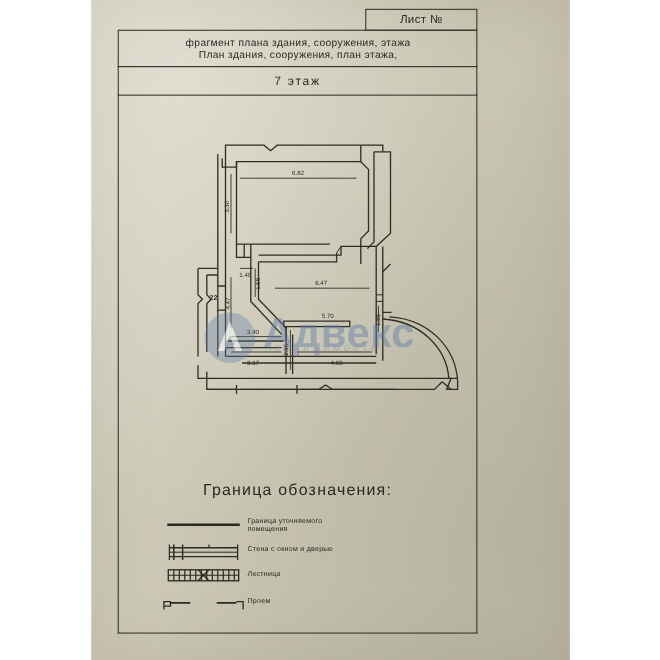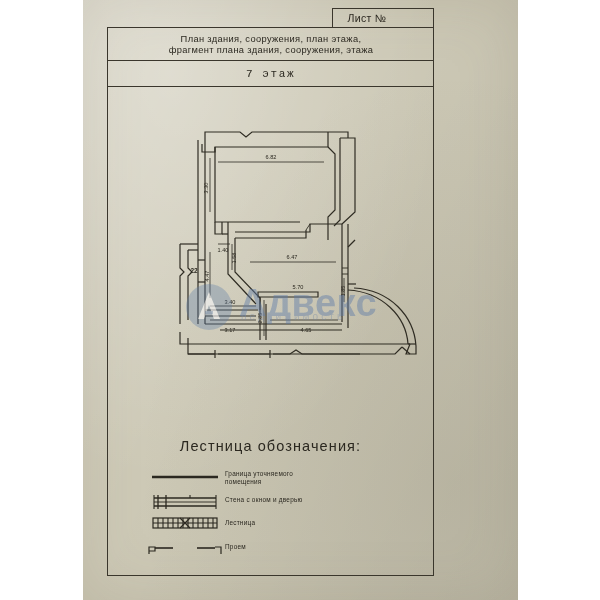--- a/index.html
+++ b/index.html
@@ -23,36 +23,36 @@
     content:"";position:absolute;inset:0;pointer-events:none;
     background:
       radial-gradient(ellipse at 20% 12%, rgba(255,255,255,.28), rgba(0,0,0,0) 55%),
       radial-gradient(ellipse at 85% 80%, rgba(90,84,62,.13), rgba(0,0,0,0) 60%);
   }
 
   
   .frame{position:absolute;border:1.3px solid #3a362c;box-sizing:border-box;}
   #list-box{left:332px;top:8px;width:102px;height:20px;}
   #list-label{
-    position:absolute;left:316px;top:8px;width:102px;height:20px;
+    position:absolute;left:332px;top:8px;width:102px;height:20px;
     display:flex;align-items:center;justify-content:center;
     font-size:10.5px;color:#2b2820;letter-spacing:.3px;
   }
   #title-box{left:107px;top:27px;width:327px;height:34px;}
   #title-text{
     position:absolute;left:112px;top:30px;width:318px;height:30px;
     display:flex;flex-direction:column;align-items:center;justify-content:center;
     font-size:9.3px;line-height:11.5px;color:#2b2820;letter-spacing:.35px;
     text-align:center;
   }
   #floor-box{left:107px;top:60px;width:327px;height:27px;}
   #floor-text{
     position:absolute;left:107px;top:60px;width:327px;height:27px;
     display:flex;align-items:center;justify-content:center;
-    font-size:11px;color:#2b2820;letter-spacing:1.6px;font-family:Liberation Mono, monospace;
+    font-size:11px;color:#2b2820;letter-spacing:1.6px;
   }
   #outer-box{left:107px;top:86px;width:327px;height:490px;border-top:none;}
 
   
   #plan{position:absolute;left:110px;top:92px;width:322px;height:290px;}
 
   
   #wm{
     position:absolute;left:183px;top:283px;width:260px;height:48px;
     pointer-events:none;opacity:.62;
@@ -91,22 +91,22 @@
 
 <div id="page">
 
   <div id="sheet"></div>
 
   <div class="frame" id="list-box"></div>
   <div id="list-label">Лист №</div>
 
   <div class="frame" id="title-box"></div>
   <div id="title-text">
+    <span>фрагмент плана здания, сооружения, этажа</span>
     <span>План здания, сооружения, план этажа,</span>
-    <span>фрагмент плана здания, сооружения, этажа</span>
   </div>
 
   <div class="frame" id="floor-box"></div>
   <div id="floor-text">7   этаж</div>
 
   <div class="frame" id="outer-box"></div>
 
   <svg id="plan" viewBox="0 0 322 290">
     <g fill="none" stroke="#2f2c23" stroke-width="1.2">
 
@@ -216,21 +216,21 @@
   <div id="wm">
     <svg id="wm-mark" viewBox="0 0 52 48">
       <circle cx="26" cy="24" r="23" fill="#5d7ba8" opacity="0.55"></circle>
       <path d="M26 9 L37 36 L31 36 L26 22 L21 36 L15 36 Z" fill="#ffffff" opacity="0.9"></path>
       <rect x="22" y="28" width="8" height="3" fill="#5d7ba8" opacity="0.55"></rect>
     </svg>
     <div id="wm-main">Адвекс</div>
     <div id="wm-sub">недвижимость</div>
   </div>
 
-  <div id="legend-title">Лестница обозначения:</div>
+  <div id="legend-title">Граница обозначения:</div>
 
   <div id="legend">
 
     <svg class="leg-sym" style="top:0;" width="70" height="14" viewBox="0 0 70 14">
       <line x1="2" y1="7" x2="68" y2="7" stroke="#2b2820" stroke-width="2.4"></line>
     </svg>
     <div class="leg-txt" style="top:0px;">
       <div>Граница уточняемого</div>
       <div>помещения</div>
     </div>

